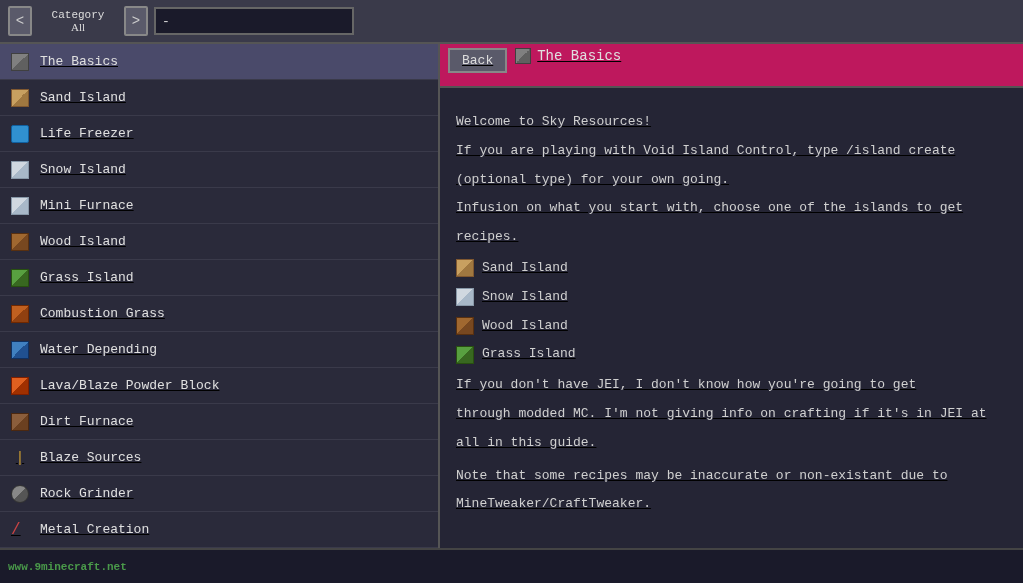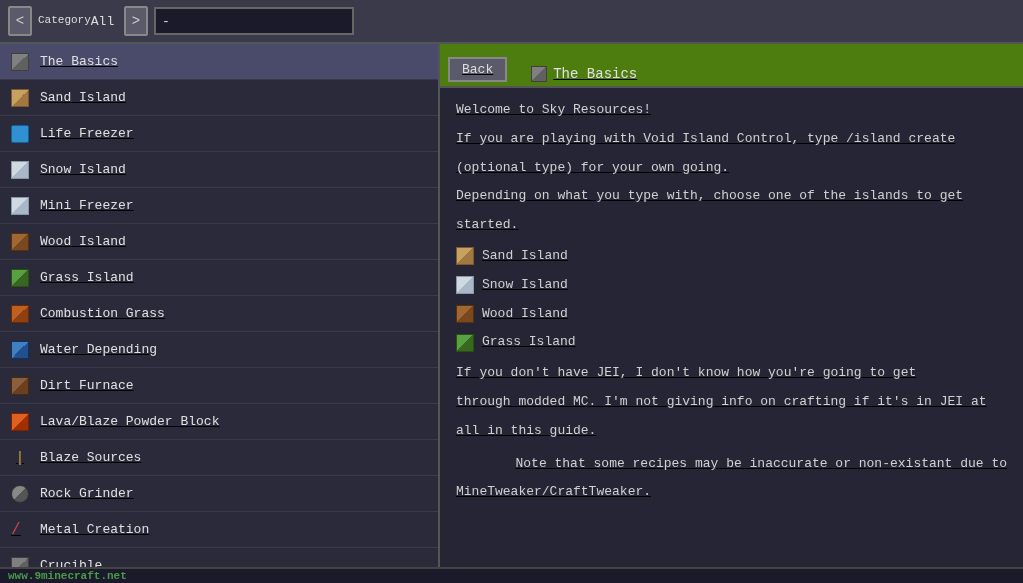--- a/index.html
+++ b/index.html
@@ -40,35 +40,35 @@
       font-size: 14px;
       cursor: pointer;
       display: flex;
       align-items: center;
       justify-content: center;
       border-radius: 2px;
     }
 
     .category-box {
       display: flex;
-      flex-direction: row;
-      align-items: flex-start;
+      flex-direction: column;
+      align-items: center;
       min-width: 80px;
     }
 
     .category-label {
       color: #ddd;
       font-size: 11px;
       font-family: 'Courier New', monospace;
     }
 
     .category-value {
       color: #ddd;
-      font-size: 13px;
-      font-family: Liberation Mono, monospace;
+      font-size: 11px;
+      font-family: Liberation Serif, serif;
     }
 
     .search-input {
       flex: 1;
       max-width: 200px;
       height: 28px;
       background: #1a1a2a;
       border: 2px solid #666;
       color: #ddd;
       font-family: 'Courier New', monospace;
@@ -150,25 +150,25 @@
     }
     .right-panel::-webkit-scrollbar-track {
       background: #333;
     }
     .right-panel::-webkit-scrollbar-thumb {
       background: #666;
     }
 
     .right-header {
       display: flex;
-      align-items: flex-end;
+      align-items: flex-start;
       padding: 4px 8px;
-      background: #4d7c0f;
+      background: #be185d;
       border-bottom: 2px solid #555;
-      gap: 24px;
+      gap: 8px;
       min-height: 44px;
     }
 
     .back-button {
       background: #5a5a6a;
       border: 2px solid #888;
       color: #ddd;
       font-family: 'Courier New', monospace;
       font-size: 13px;
       padding: 3px 12px;
@@ -178,21 +178,21 @@
     .right-header-title {
       color: #e0e0e0;
       font-family: 'Courier New', monospace;
       font-size: 14px;
       display: flex;
       align-items: center;
       gap: 6px;
     }
 
     .right-content {
-      padding: 12px 16px;
+      padding: 24px 16px;
       flex: 1;
     }
 
     .content-text {
       color: #d0d0d0;
       font-family: 'Courier New', monospace;
       font-size: 13px;
       line-height: 1.6;
     }
 
@@ -285,21 +285,21 @@
       width: 18px; height: 18px;
       background: transparent;
       color: #cc4444;
       font-size: 14px;
       display: flex;
       align-items: center;
     }
 
     
     .status-bar {
-      height: 16px;
+      height: 35px;
       background: #1a1a2a;
       border-top: 2px solid #444;
       display: flex;
       align-items: center;
       padding: 0 8px;
     }
 
     .watermark {
       color: #4a9a4a;
       font-size: 11px;
@@ -351,21 +351,21 @@
         <div class="item-icon">
           <div class="block-snow"></div>
         </div>
         <span class="item-label">Snow Island</span>
       </div>
 
       <div class="list-item">
         <div class="item-icon">
           <div class="block-snow"></div>
         </div>
-        <span class="item-label">Mini Freezer</span>
+        <span class="item-label">Mini Furnace</span>
       </div>
 
       <div class="list-item">
         <div class="item-icon">
           <div class="block-wood"></div>
         </div>
         <span class="item-label">Wood Island</span>
       </div>
 
       <div class="list-item">
@@ -384,30 +384,30 @@
 
       <div class="list-item">
         <div class="item-icon">
           <div class="block-water"></div>
         </div>
         <span class="item-label">Water Depending</span>
       </div>
 
       <div class="list-item">
         <div class="item-icon">
+          <div class="block-lava"></div>
+        </div>
+        <span class="item-label">Lava/Blaze Powder Block</span>
+      </div>
+
+      <div class="list-item">
+        <div class="item-icon">
           <div class="block-dirt"></div>
         </div>
         <span class="item-label">Dirt Furnace</span>
-      </div>
-
-      <div class="list-item">
-        <div class="item-icon">
-          <div class="block-lava"></div>
-        </div>
-        <span class="item-label">Lava/Blaze Powder Block</span>
       </div>
 
       <div class="list-item">
         <div class="item-icon">
           <div class="icon-heat">|</div>
         </div>
         <span class="item-label">Blaze Sources</span>
       </div>
 
       <div class="list-item">
@@ -443,23 +443,23 @@
       </div>
 
       <div class="right-content">
         <div class="content-text">
           <p>Welcome to Sky Resources!</p>
           <p>
             <span>If you are playing with Void Island Control, type /island create</span>
           </p>
           <p>(optional type) for your own going.</p>
           <p>
-            <span>Depending on what you type with, choose one of the islands to get</span>
+            <span>Infusion on what you start with, choose one of the islands to get</span>
           </p>
-          <p>started.</p>
+          <p>recipes.</p>
 
           <div class="island-item">
             <div class="block-sand"></div>
             <span>Sand Island</span>
           </div>
           <div class="island-item">
             <div class="block-snow"></div>
             <span>Snow Island</span>
           </div>
           <div class="island-item">
@@ -469,21 +469,21 @@
           <div class="island-item">
             <div class="block-grass"></div>
             <span>Grass Island</span>
           </div>
 
           <p style="margin-top:8px;">
             <span>If you don't have JEI, I don't know how you're going to get</span>
           </p>
           <p>through modded MC. I'm not giving info on crafting if it's in JEI at</p>
           <p>all in this guide.</p>
-          <p style="margin-top:12px;text-align:right;">
+          <p style="margin-top:12px;">
             <span>Note that some recipes may be inaccurate or non-existant due to</span>
           </p>
           <p>MineTweaker/CraftTweaker.</p>
         </div>
       </div>
     </div>
   </div>
 
   <div class="status-bar">
     <span class="watermark">www.9minecraft.net</span>

